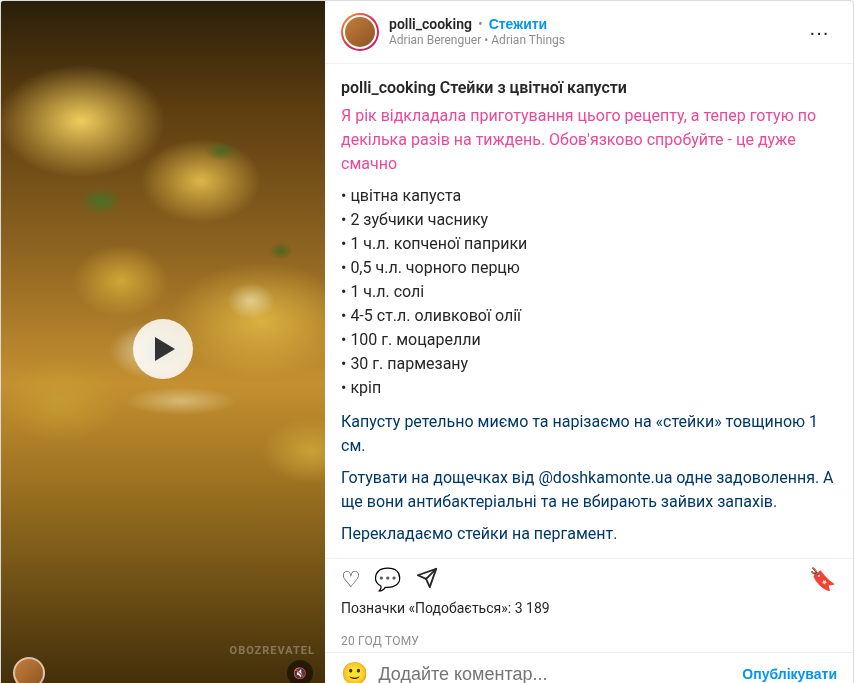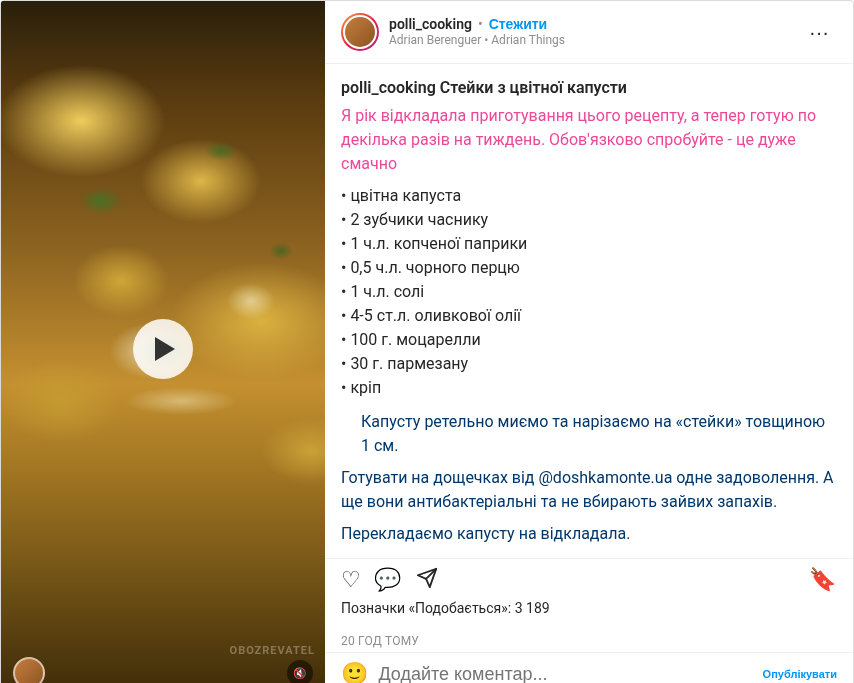--- a/index.html
+++ b/index.html
@@ -274,21 +274,21 @@
       flex: 1;
       border: none;
       outline: none;
       font-size: 18px;
       color: #8e8e8e;
       background: transparent;
     }
     .publish-btn {
       color: #0095f6;
       font-weight: 600;
-      font-size: 11px;
+      font-size: 14px;
       background: none;
       border: none;
       cursor: pointer;
     }
     .watermark {
       position: absolute;
       bottom: 40px;
       right: 10px;
       color: rgba(255,255,255,0.3);
       font-size: 11px;
@@ -343,23 +343,23 @@
       <li>цвітна капуста</li>
           <li>2 зубчики часнику</li>
           <li>1 ч.л. копченої паприки</li>
           <li>0,5 ч.л. чорного перцю</li>
           <li>1 ч.л. солі</li>
           <li>4-5 ст.л. оливкової олії</li>
           <li>100 г. моцарелли</li>
           <li>30 г. пармезану</li>
           <li>кріп</li>
         </ul>
-      <div class="instructions" style="margin-top:10px;margin-left:20px;">Капусту ретельно миємо та нарізаємо на «стейки» товщиною 1 см.</div>
+      <div class="instructions" style="margin-top:10px;">Капусту ретельно миємо та нарізаємо на «стейки» товщиною 1 см.</div>
       <div class="instructions" style="margin-top:8px;">Готувати на дощечках від @doshkamonte.ua одне задоволення. А ще вони антибактеріальні та не вбирають зайвих запахів.</div>
-      <div class="instructions" style="margin-top:8px;">Перекладаємо капусту на відкладала.</div>
+      <div class="instructions" style="margin-top:8px;">Перекладаємо стейки на пергамент.</div>
     </div>
 
     <div class="post-actions">
       <div class="action-icons">
         <button class="action-icon">♡</button>
         <button class="action-icon">💬</button>
         <button class="action-icon">
           <svg width="22" height="22" viewBox="0 0 24 24" fill="none" stroke="#262626" stroke-width="2" stroke-linecap="round" stroke-linejoin="round">
             <line x1="22" y1="2" x2="11" y2="13"></line>
             <polygon points="22 2 15 22 11 13 2 9 22 2"></polygon>

